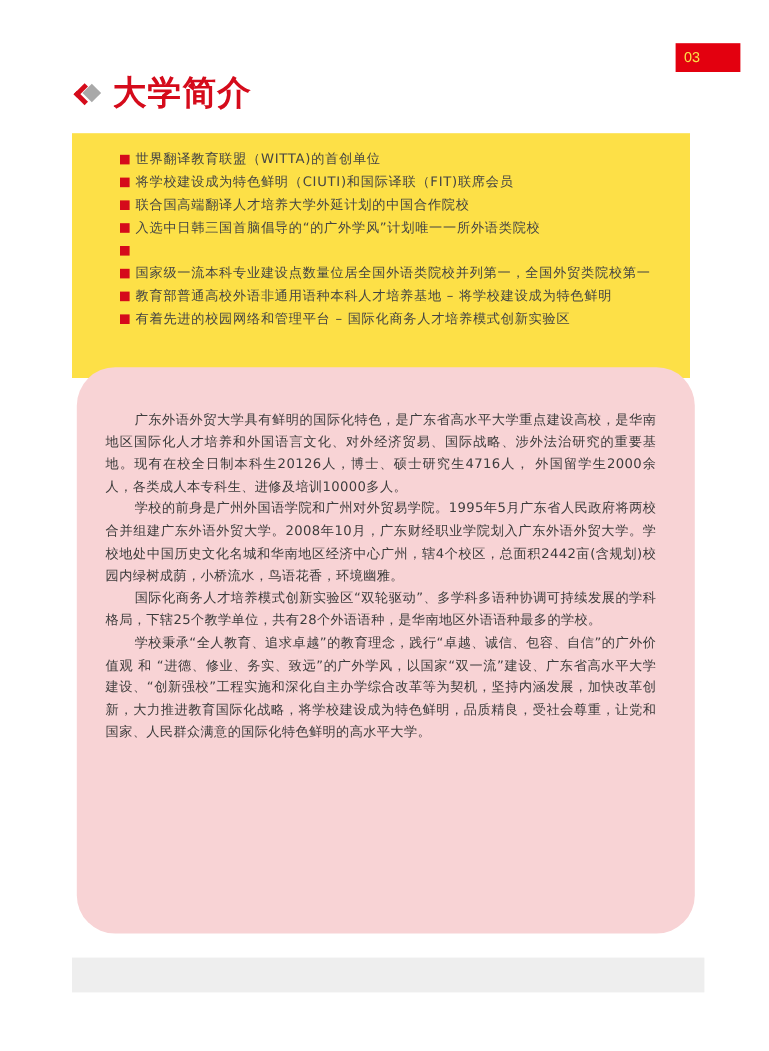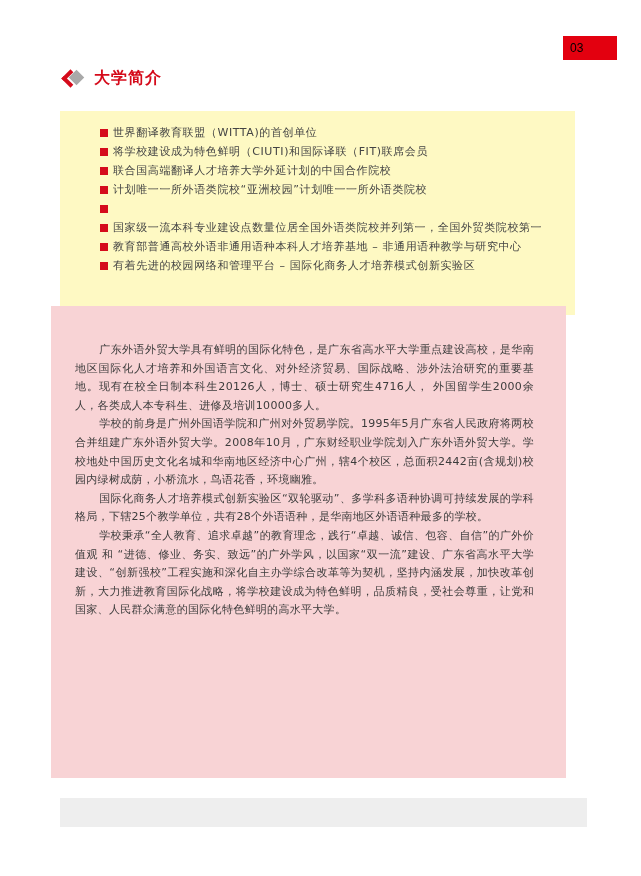--- a/index.html
+++ b/index.html
@@ -15,21 +15,21 @@
       font-family: "DejaVu Sans", "Liberation Sans", sans-serif;
       color: #3a3a3a;
     }
     .page-badge {
       position: absolute;
       left: 563px;
       top: 36px;
       width: 54px;
       height: 24px;
       background: #e3000f;
-      color: #000000;
+      color: #fde047;
       font-family: "Liberation Sans", sans-serif;
       font-size: 12px;
       line-height: 24px;
       padding-left: 7px;
       box-sizing: border-box;
     }
     .title-wrap {
       position: absolute;
       left: 62px;
       top: 62px;
@@ -58,31 +58,31 @@
       left: 9px;
       top: 6px;
       width: 11px;
       height: 11px;
       background: #a9a9a9;
       transform: rotate(45deg);
     }
     .title-text {
       font-family: "DejaVu Sans", sans-serif;
       font-weight: bold;
-      font-size: 16px;
+      font-size: 28px;
       color: #d50b1b;
       letter-spacing: 1px;
     }
     .highlights {
       position: absolute;
       left: 60px;
       top: 111px;
       width: 515px;
       height: 204px;
-      background: #fef9c3;
+      background: #fde047;
       box-sizing: border-box;
       padding-top: 12px;
       padding-left: 40px;
     }
     .highlight-item {
       display: flex;
       align-items: center;
       height: 19px;
       font-size: 11px;
       color: #444444;
@@ -92,27 +92,28 @@
     .bullet {
       display: inline-block;
       width: 8px;
       height: 8px;
       background: #d50b1b;
       margin-right: 5px;
       flex: none;
     }
     .intro {
       position: absolute;
-      left: 51px;
+      left: 64px;
       top: 306px;
       width: 515px;
       height: 472px;
       background: #f8d3d5;
       box-sizing: border-box;
       padding: 35px 32px 0 24px;
+      border-radius: 32px;
     }
     .intro p {
       margin: 0;
       font-size: 11px;
       line-height: 18.6px;
       color: #3c3c3c;
       text-indent: 2.2em;
       text-align: justify;
       letter-spacing: 0.3px;
     }
@@ -146,32 +147,32 @@
   <div class="highlight-item">
       <span class="bullet"></span>
       <span>将学校建设成为特色鲜明（CIUTI)和国际译联（FIT)联席会员</span>
     </div>
   <div class="highlight-item">
       <span class="bullet"></span>
       <span>联合国高端翻译人才培养大学外延计划的中国合作院校</span>
     </div>
   <div class="highlight-item">
       <span class="bullet"></span>
-      <span>计划唯一一所外语类院校“亚洲校园”计划唯一一所外语类院校</span>
+      <span>入选中日韩三国首脑倡导的“的广外学风”计划唯一一所外语类院校</span>
     </div>
   <div class="highlight-item">
       <span class="bullet"></span>
     </div>
   <div class="highlight-item">
       <span class="bullet"></span>
       <span>国家级一流本科专业建设点数量位居全国外语类院校并列第一，全国外贸类院校第一</span>
     </div>
   <div class="highlight-item">
       <span class="bullet"></span>
-      <span>教育部普通高校外语非通用语种本科人才培养基地 – 非通用语种教学与研究中心</span>
+      <span>教育部普通高校外语非通用语种本科人才培养基地 – 将学校建设成为特色鲜明</span>
     </div>
   <div class="highlight-item">
       <span class="bullet"></span>
       <span>有着先进的校园网络和管理平台 – 国际化商务人才培养模式创新实验区</span>
     </div>
 </div>
 
 <div class="intro">
   <p>广东外语外贸大学具有鲜明的国际化特色，是广东省高水平大学重点建设高校，是华南地区国际化人才培养和外国语言文化、对外经济贸易、国际战略、涉外法治研究的重要基地。现有在校全日制本科生20126人，博士、硕士研究生4716人， 外国留学生2000余人，各类成人本专科生、进修及培训10000多人。</p>
   <p>学校的前身是广州外国语学院和广州对外贸易学院。1995年5月广东省人民政府将两校合并组建广东外语外贸大学。2008年10月，广东财经职业学院划入广东外语外贸大学。学校地处中国历史文化名城和华南地区经济中心广州，辖4个校区，总面积2442亩(含规划)校园内绿树成荫，小桥流水，鸟语花香，环境幽雅。</p>

